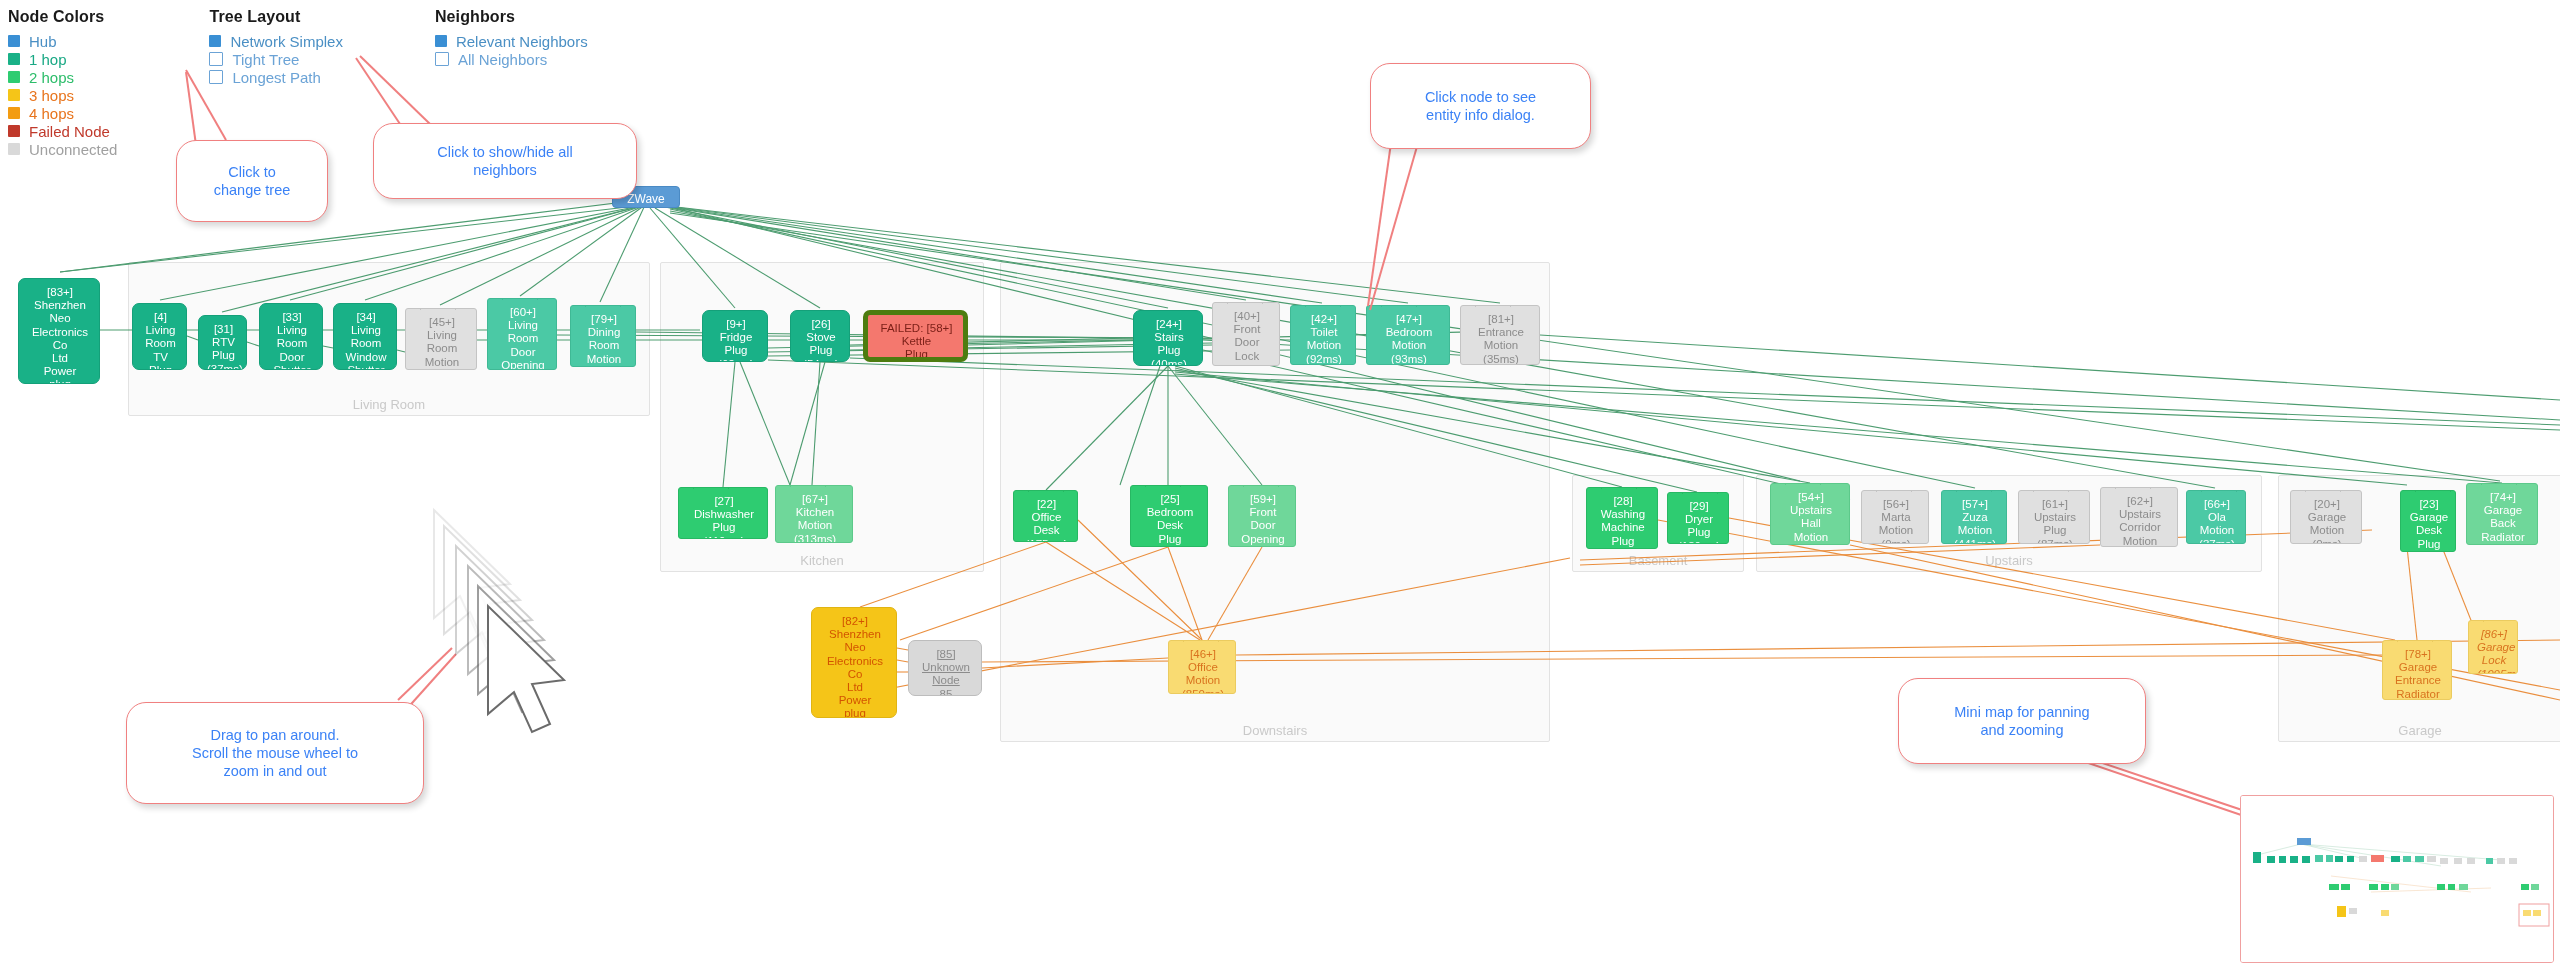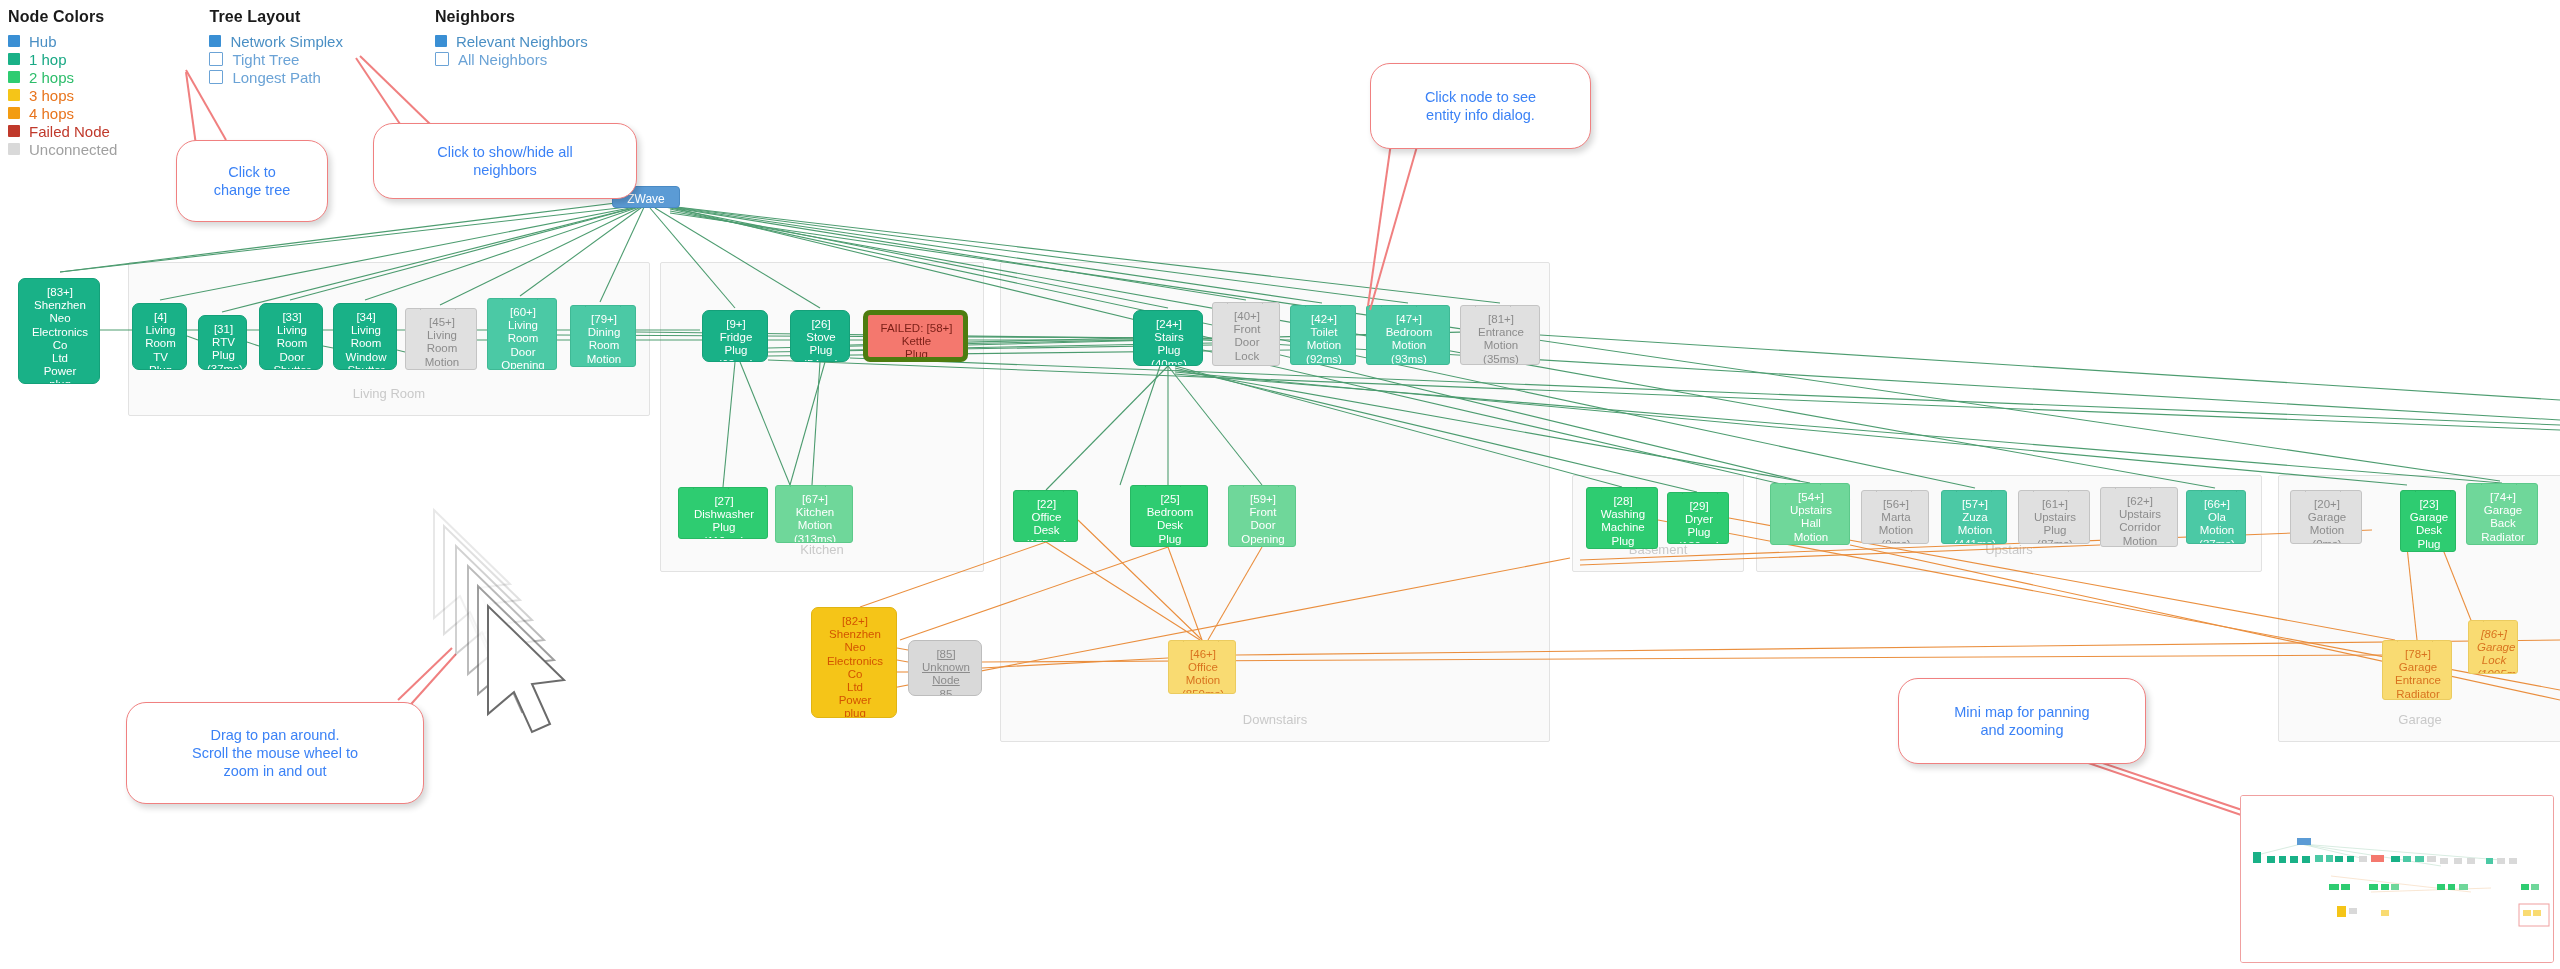--- a/index.html
+++ b/index.html
@@ -15,21 +15,21 @@
   .legend{position:absolute;left:8px;top:8px;display:flex;gap:92px;z-index:40;}
   .lg-col{display:flex;flex-direction:column;gap:0;}
   .lg-title{font-size:16px;font-weight:bold;color:#1a1a1a;margin-bottom:6px;letter-spacing:.1px;}
   .lg-row{display:flex;align-items:center;gap:9px;height:18px;font-size:15px;}
   .sw{width:12px;height:12px;flex:0 0 12px;border-radius:1px;}
   .sw.hollow{background:#fff;border:1.4px solid #6ba3d6;}
   .lg-label{white-space:nowrap;}
 
   
   .room{position:absolute;border:1px solid #e2e2e2;background:#fafafa;border-radius:2px;}
-  .room-label{position:absolute;bottom:14px;left:50%;transform:translateX(-50%);
+  .room-label{position:absolute;bottom:3px;left:50%;transform:translateX(-50%);
     font-size:13px;color:#c9c9c9;white-space:nowrap;}
 
   
   .node{position:absolute;box-sizing:border-box;border-radius:7px;
         font-size:11.5px;line-height:13.2px;padding:7px 6px 5px 8px;
         overflow:hidden;white-space:pre-line;text-align:center;}
   .node.tab{border-radius:3px;}
   .node .tabtop{position:absolute;top:-11px;left:14px;width:34px;height:11px;}
   .n-hub{background:#5b9bd5;color:#fff;border:1px solid #4a8ac4;border-radius:4px;
         font-size:12px;text-align:center;padding:6px 8px;}

